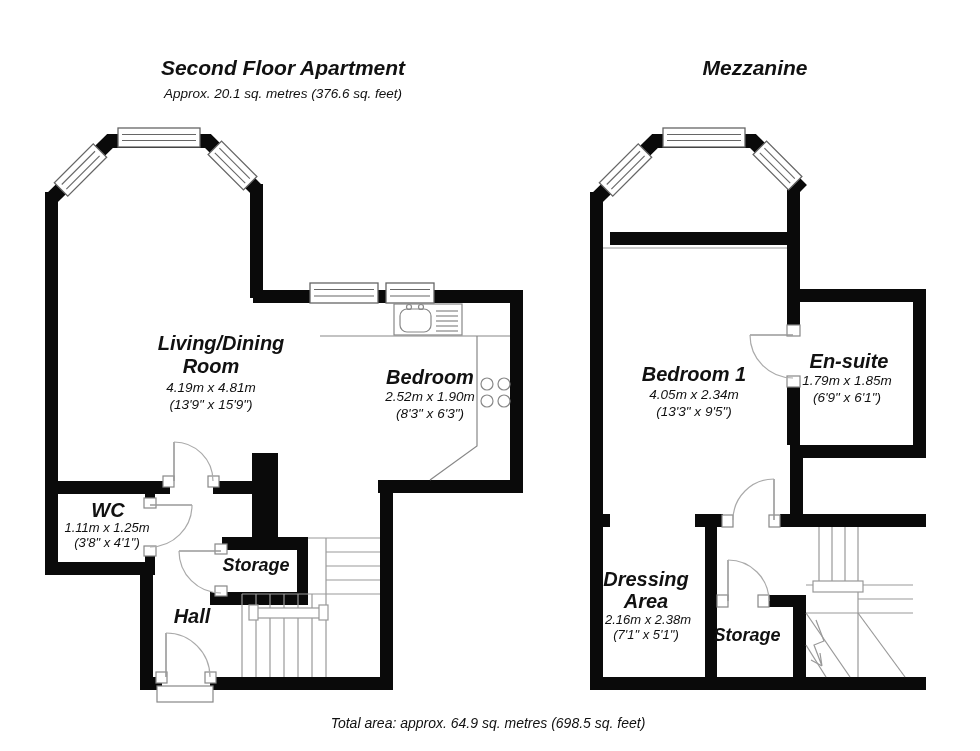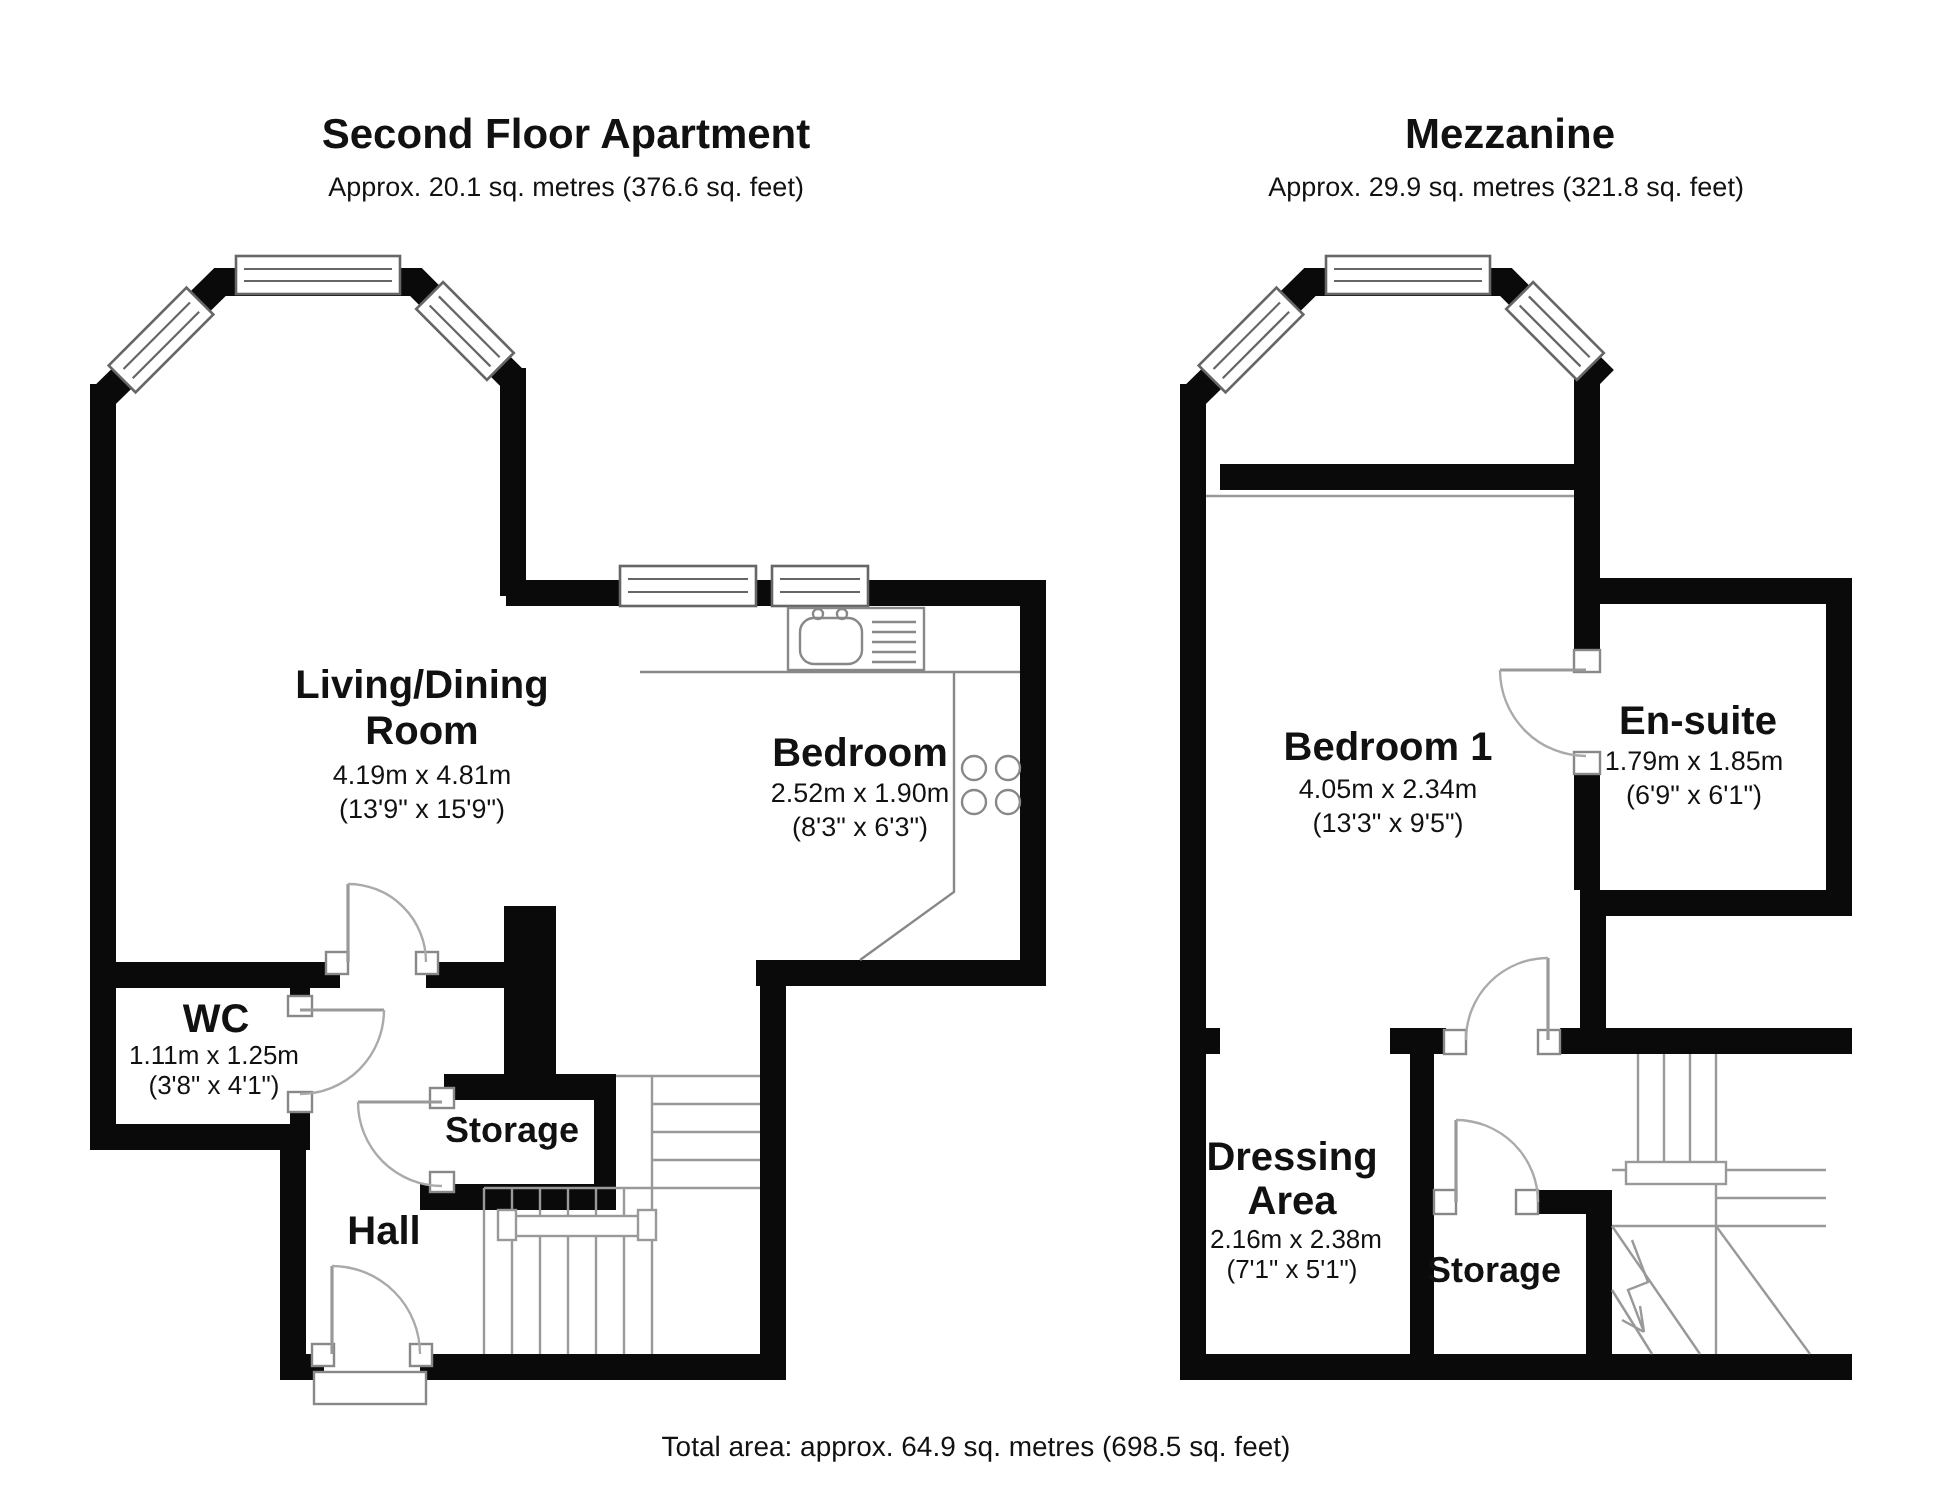--- a/index.html
+++ b/index.html
@@ -1,19 +1,19 @@
 <!DOCTYPE html>
 <html><head>
 <meta charset="utf-8">
 <style>
   html,body{margin:0;padding:0;background:#fff;}
   #canvas{position:relative;width:980px;height:751px;background:#fff;overflow:hidden;
           font-family:"Liberation Sans", sans-serif;color:#111;}
   svg{position:absolute;left:0;top:0;}
-  .lbl{position:absolute;transform:translateX(-50%);white-space:nowrap;text-align:center;line-height:1.05;}
+  .lbl{position:absolute;transform:translateX(-50%);white-space:nowrap;text-align:center;line-height:1.05;font-style:italic;}
   .t1{font-size:21px;font-weight:bold;}
   .t2{font-size:13.5px;}
   .rn{font-size:20px;font-weight:bold;}
   .rn-sm{font-size:18px;font-weight:bold;}
   .dim{font-size:13.5px;}
   .dim-sm{font-size:13px;}
   .total{font-size:14px;}
   
   .w{fill:#0a0a0a;stroke:none;}
   .bay{fill:none;stroke:#0a0a0a;stroke-width:14;}
@@ -236,23 +236,22 @@
       <line class="st" x1="858" y1="613" x2="905" y2="677"></line>
       <rect class="rail" x="813" y="581" width="50" height="11"></rect>
       <path class="st" d="M 816 620 L 824 641 L 814 645 L 822 666 M 822 666 L 811 660 M 822 666 L 820 653"></path>
     </g>
   </g>
 </svg>
 
   <div class="lbl t1" style="left:283px;top:57px">Second Floor Apartment</div>
   <div class="lbl t2" style="left:283px;top:87px">Approx. 20.1 sq. metres (376.6 sq. feet)</div>
   <div class="lbl t1" style="left:755px;top:57px">Mezzanine</div>
-  <div class="lbl t2" style="left:753px;top:87px">Approx. 29.9 sq. metres (321.8 sq. feet)</div>
-
-  <div class="lbl rn" style="left:211px;top:333px">Living/Dining</div>
+
+  <div class="lbl rn" style="left:221px;top:333px">Living/Dining</div>
   <div class="lbl rn" style="left:211px;top:356px">Room</div>
   <div class="lbl dim" style="left:211px;top:381px">4.19m x 4.81m</div>
   <div class="lbl dim" style="left:211px;top:398px">(13'9" x 15'9")</div>
 
   <div class="lbl rn" style="left:430px;top:367px">Bedroom</div>
   <div class="lbl dim" style="left:430px;top:390px">2.52m x 1.90m</div>
   <div class="lbl dim" style="left:430px;top:407px">(8'3" x 6'3")</div>
 
   <div class="lbl rn" style="left:108px;top:500px">WC</div>
   <div class="lbl dim-sm" style="left:107px;top:521px">1.11m x 1.25m</div>

